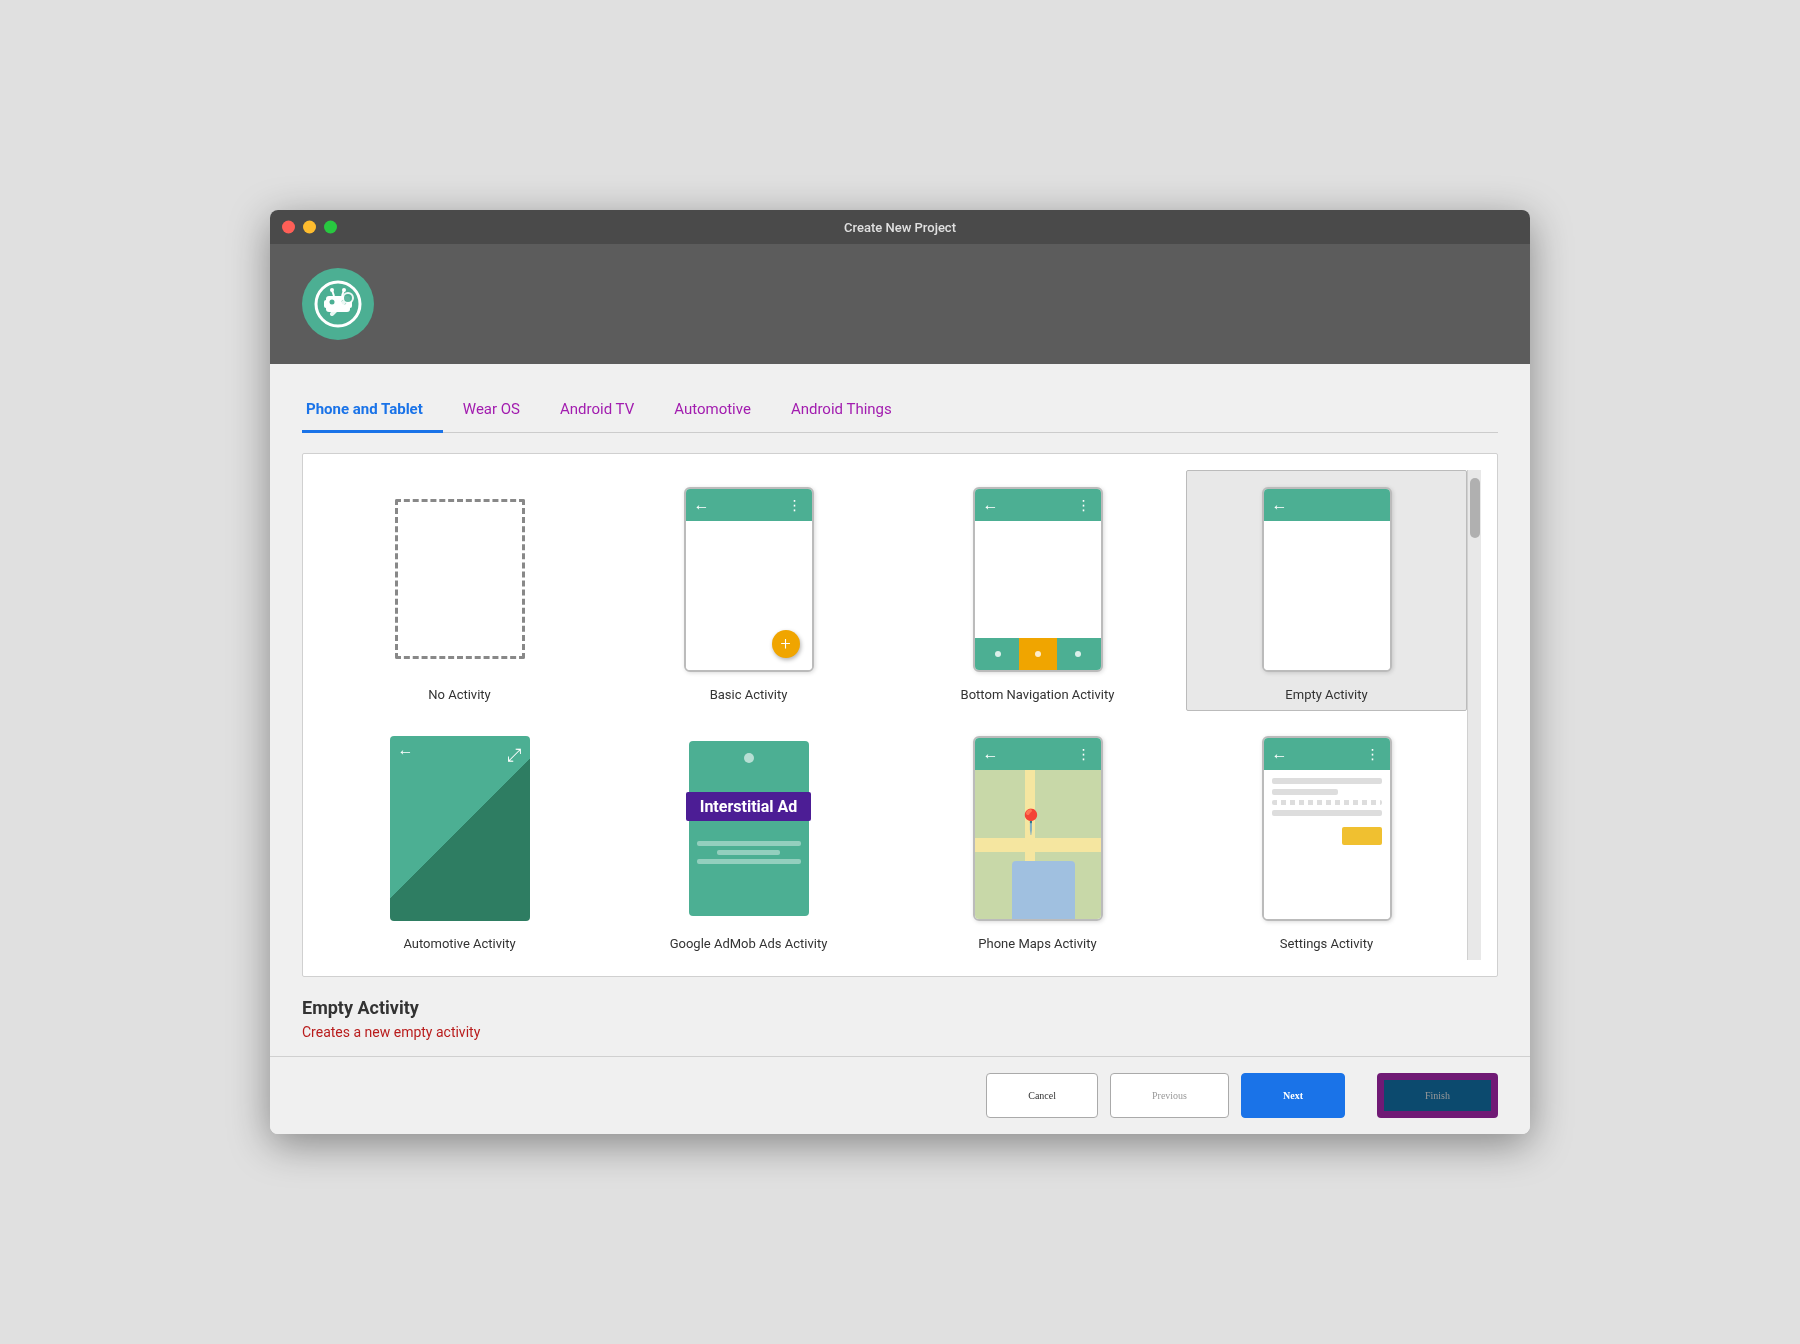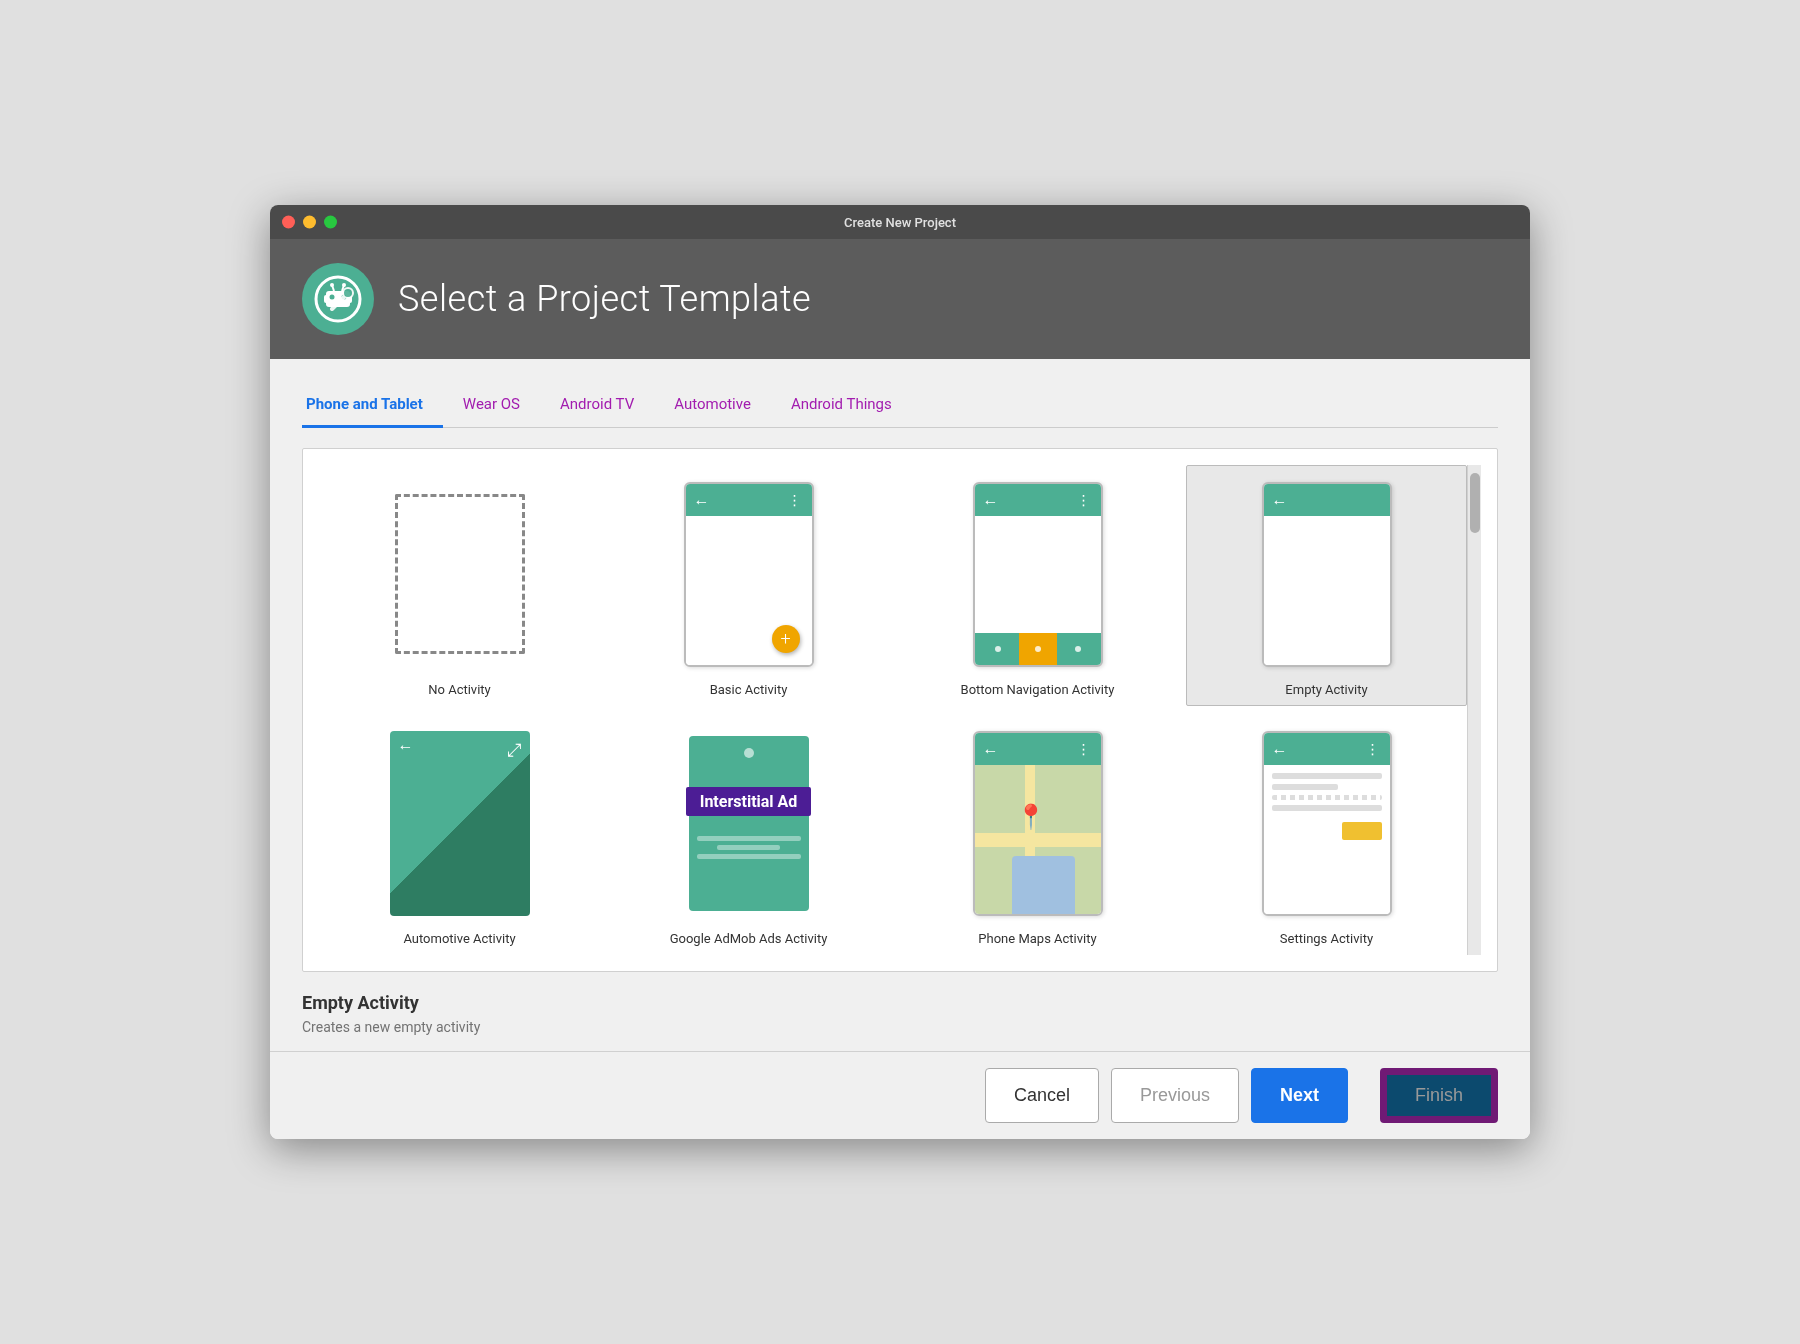--- a/index.html
+++ b/index.html
@@ -403,37 +403,37 @@
       padding: 20px 0 16px 0;
     }
     .description-title {
       font-size: 18px;
       font-weight: 700;
       color: #333;
       margin-bottom: 6px;
     }
     .description-text {
       font-size: 14px;
-      color: #737373;
+      color: #b91c1c;
     }
     
     .footer {
       background: #f0f0f0;
       padding: 16px 32px;
       display: flex;
       justify-content: flex-end;
       gap: 12px;
       border-top: 1px solid #d0d0d0;
     }
     .btn {
-      padding: 10px 28px;
-      font-size: 18px;
+      padding: 10px 41px;
+      font-size: 10px;
       border-radius: 4px;
       cursor: pointer;
-      font-family: Liberation Sans, sans-serif;
+      font-family: Liberation Serif, serif;
       font-weight: 400;
     }
     .btn-cancel {
       background: white;
       border: 1px solid #aaa;
       color: #333;
     }
     .btn-previous {
       background: white;
       border: 1px solid #aaa;
@@ -483,21 +483,20 @@
         <line x1="40" y1="28" x2="42" y2="22" stroke="white" stroke-width="2"></line>
         <circle cx="30" cy="22" r="2" fill="white"></circle>
         <circle cx="42" cy="22" r="2" fill="white"></circle>
       </g>
 
       <g transform="translate(38,38)" fill="white" opacity="0.9">
         <path d="M8,-8 L-8,8" stroke="white" stroke-width="4" stroke-linecap="round"></path>
         <circle cx="8" cy="-8" r="5" fill="#4caf93" stroke="white" stroke-width="2"></circle>
       </g>
     </svg>
-    <h1 class="header-title">Select a Project Template</h1>
   </div>
 
   <div class="content">
 
     <div class="tabs">
       <button class="tab active">Phone and Tablet</button>
       <button class="tab">Wear OS</button>
       <button class="tab">Android TV</button>
       <button class="tab">Automotive</button>
       <button class="tab">Android Things</button>

